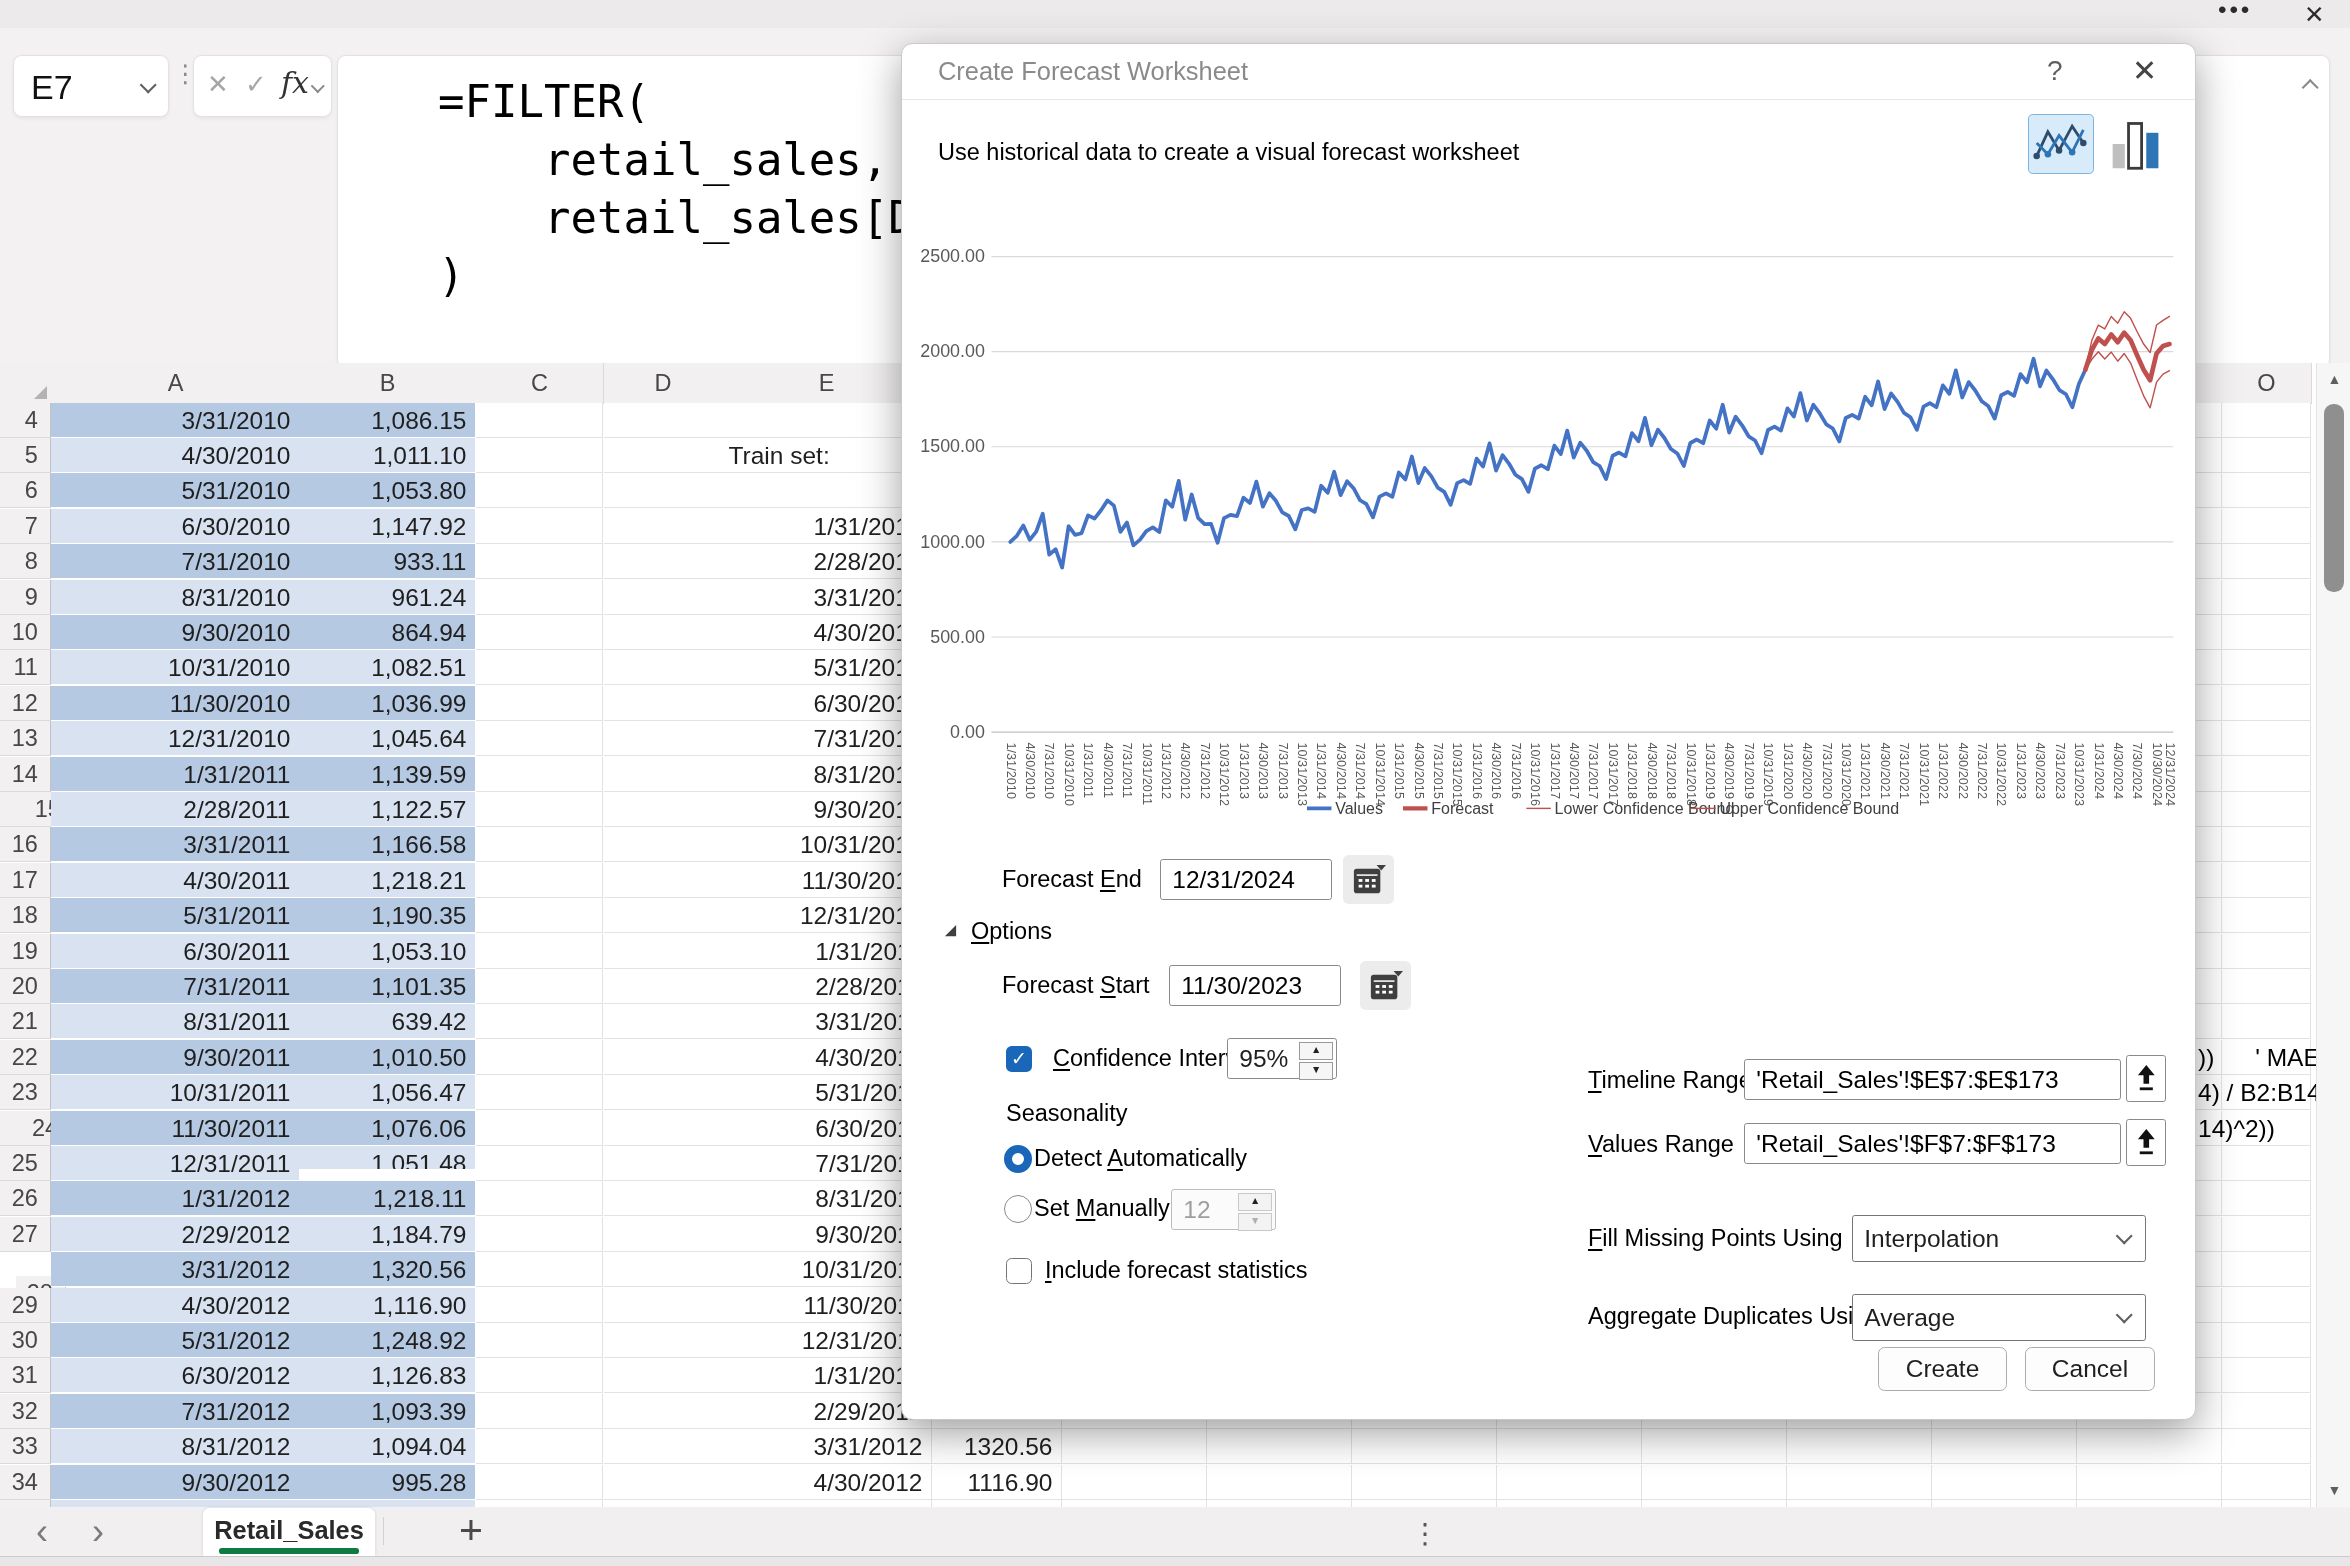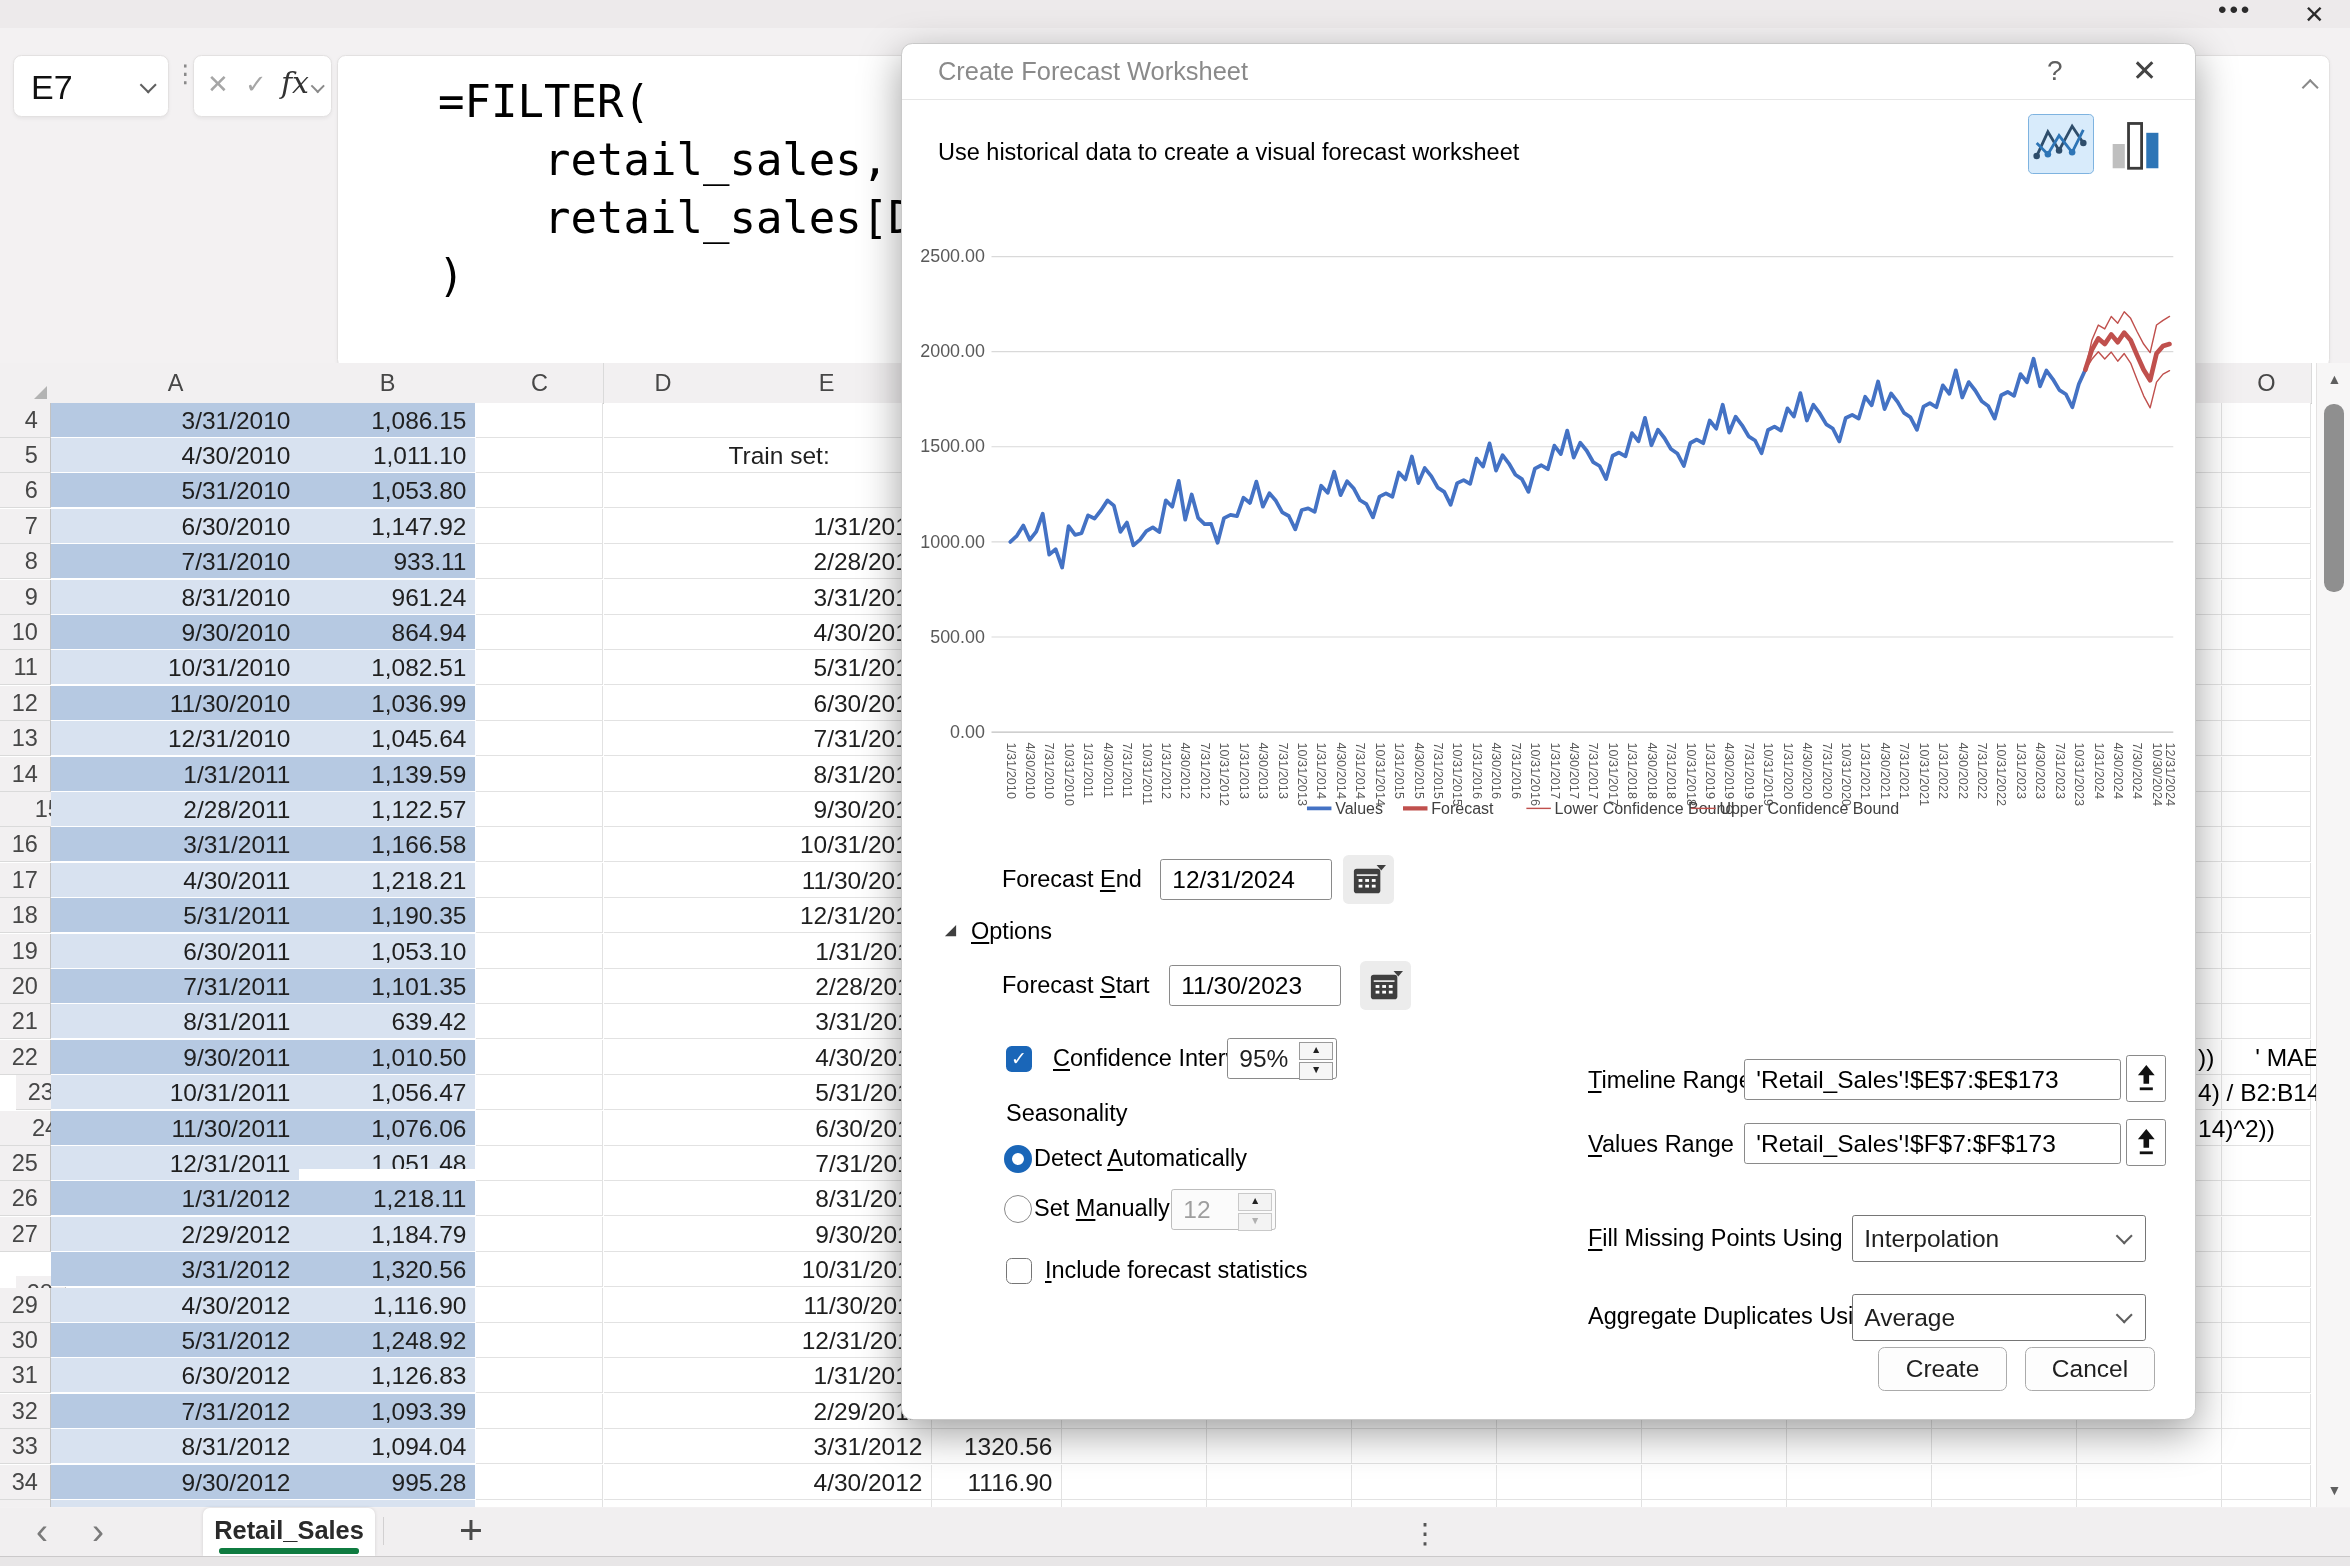--- a/index.html
+++ b/index.html
@@ -420,21 +420,21 @@
       <div class="cell" style="position: absolute; left: 932px; top: 677px; width: 130px; height: 35px;"></div>
       <div class="cell" style="position: absolute; left: 1062px; top: 677px; width: 145px; height: 35px;"></div>
       <div class="cell" style="position: absolute; left: 1207px; top: 677px; width: 145px; height: 35px;"></div>
       <div class="cell" style="position: absolute; left: 1352px; top: 677px; width: 145px; height: 35px;"></div>
       <div class="cell" style="position: absolute; left: 1497px; top: 677px; width: 145px; height: 35px;"></div>
       <div class="cell" style="position: absolute; left: 1642px; top: 677px; width: 145px; height: 35px;"></div>
       <div class="cell" style="position: absolute; left: 1787px; top: 677px; width: 145px; height: 35px;"></div>
       <div class="cell" style="position: absolute; left: 1932px; top: 677px; width: 145px; height: 35px;"></div>
       <div class="cell" style="position: absolute; left: 2077px; top: 677px; width: 145px; height: 35px;"></div>
       <div class="cell" style="position: absolute; left: 2222px; top: 677px; width: 89px; height: 35px;"></div>
-      <div class="rowhdr" style="position: absolute; left: 0px; top: 712px; width: 51px; height: 35px; margin-left: 16px;">23</div>
+      <div class="rowhdr" style="position: absolute; left: 0px; top: 712px; width: 51px; height: 35px;">23</div>
       <div class="cell light r" style="position: absolute; left: 51px; top: 712px; width: 249px; height: 35px;">10/31/2011</div>
       <div class="cell light r" style="position: absolute; left: 299px; top: 712px; width: 177px; height: 35px;">1,056.47</div>
       <div class="cell" style="position: absolute; left: 476px; top: 712px; width: 127px; height: 35px;"></div>
       <div class="cell" style="position: absolute; left: 604px; top: 712px; width: 118px; height: 35px;"></div>
       <div class="cell r" style="position: absolute; left: 721px; top: 712px; width: 211px; height: 35px;">5/31/2011</div>
       <div class="cell" style="position: absolute; left: 932px; top: 712px; width: 130px; height: 35px;"></div>
       <div class="cell" style="position: absolute; left: 1062px; top: 712px; width: 145px; height: 35px;"></div>
       <div class="cell" style="position: absolute; left: 1207px; top: 712px; width: 145px; height: 35px;"></div>
       <div class="cell" style="position: absolute; left: 1352px; top: 712px; width: 145px; height: 35px;"></div>
       <div class="cell" style="position: absolute; left: 1497px; top: 712px; width: 145px; height: 35px;"></div>

